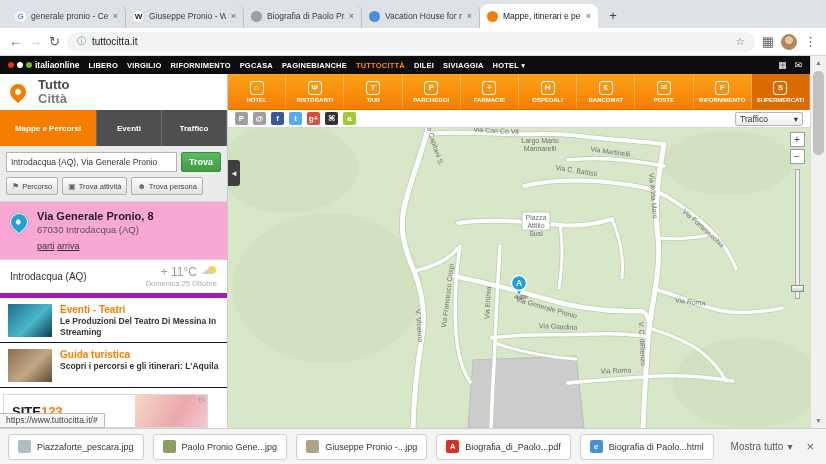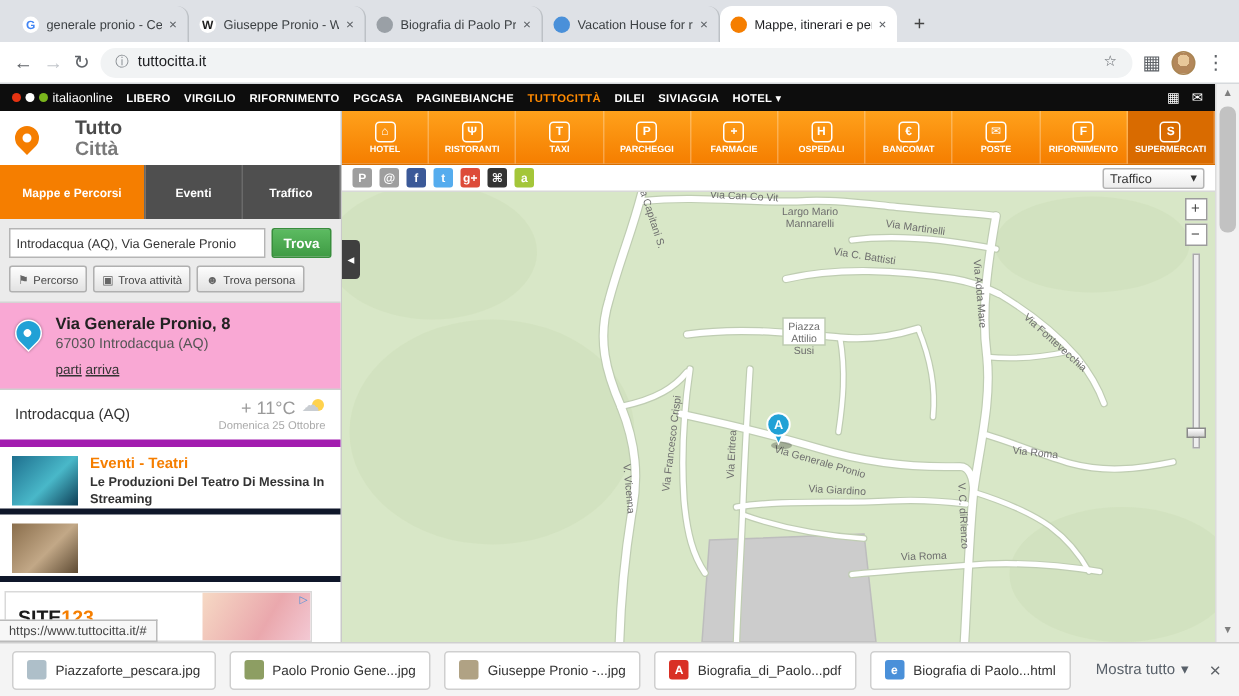--- a/index.html
+++ b/index.html
@@ -22,34 +22,34 @@
   .omnibox{flex:1;height:20px;background:#f1f3f4;border-radius:10px;display:flex;align-items:center;gap:6px;padding:0 10px;font-size:10px;color:#202124}
   .omnibox .info{font-size:9px;color:#80868b}
   .omnibox .url{flex:1}
   .omnibox .star{font-size:10px;color:#5f6368}
   .avatar{width:16px;height:16px;border-radius:50%;background:radial-gradient(circle at 50% 38%,#e8c89a 0 35%,#b3875a 36% 100%);border:1px solid #a98553}
 
   
   .blackbar{position:absolute;top:56px;left:0;width:810px;height:18px;background:#0d0d0d;display:flex;align-items:center;gap:9px;padding:0 8px}
   .iol{display:flex;align-items:center;gap:3px}
   .iol .d{width:6px;height:6px;border-radius:50%}
-  .iol .t{color:#fff;font-size:8.5px;font-weight:normal}
+  .iol .t{color:#fff;font-size:8.5px;font-weight:bold}
   .bb-item{color:#fff;font-size:7.5px;font-weight:bold;letter-spacing:.2px}
   .bb-item.on{color:#ff8a00}
   .bb-icons{margin-left:auto;display:flex;gap:8px;color:#fff;font-size:9px}
 
   .orangebar{position:absolute;top:74px;left:228px;width:582px;height:36px;background:linear-gradient(#ffa11b,#f57e00);display:flex;border-bottom:1px solid #d96f00}
   .cat{flex:1;display:flex;flex-direction:column;align-items:center;justify-content:center;gap:2px;border-right:1px solid rgba(255,255,255,.28)}
   .cat.on{background:#d96b00}
   .cat .ic{width:14px;height:14px;border:1.5px solid #fff;border-radius:3px;color:#fff;font-size:8px;font-weight:bold;display:flex;align-items:center;justify-content:center}
   .cat .lb{color:#fff;font-size:6px;font-weight:bold;white-space:nowrap}
 
   
   .sidebar{position:absolute;top:74px;left:0;width:228px;height:354px;background:#fff;border-right:1px solid #c9c9c9}
-  .logo-row{height:36px;display:flex;align-items:center;gap:24px;padding:0 10px}
+  .logo-row{height:36px;display:flex;align-items:center;gap:12px;padding:0 10px}
   .pin{width:16px;height:16px;background:#f57e00;border-radius:50% 50% 50% 0;transform:rotate(-45deg);position:relative;flex:none}
   .pin::after{content:"";position:absolute;left:5px;top:5px;width:6px;height:6px;border-radius:50%;background:#fff}
   .logo-txt div{font-size:13px;font-weight:bold;color:#4a4a4a;line-height:1.05}
   .logo-txt .l2{color:#7a7a7a}
   .side-tabs{display:flex;height:36px}
   .side-tab{flex:1;display:flex;align-items:center;justify-content:center;background:#4f4f4f;color:#fff;font-size:8px;font-weight:bold;border-right:1px solid #6a6a6a}
   .side-tab.big{flex:1.5}
   .side-tab.on{background:#f57e00}
   .search-panel{background:#ebebeb;border-bottom:1px solid #d4d4d4;padding:6px}
   .srow{display:flex;gap:4px}
@@ -66,21 +66,21 @@
   .r-links{margin-top:6px;font-size:9px;color:#333}
   .r-links a{color:#333;}
   .weather{height:38px;display:flex;justify-content:space-between;align-items:center;padding:0 10px;border-bottom:5px solid #a21caf}
   .w-loc{font-size:10px;color:#333}
   .w-right{text-align:center}
   .w-temp{font-size:12px;color:#9a9a9a;display:flex;align-items:center;gap:4px;justify-content:flex-end}
   .w-ic{position:relative;width:16px;height:12px}
   .w-ic .sun{position:absolute;right:1px;top:0;width:8px;height:8px;border-radius:50%;background:#ffd24d}
   .w-ic .cld{position:absolute;left:0;top:-3px;font-size:12px;color:#c9cdd2}
   .w-date{font-size:7.5px;color:#aaa}
-  .card{height:45px;display:flex;gap:8px;padding:6px 8px;border-bottom:4px solid #0f172a}
+  .card{height:45px;display:flex;gap:8px;padding:6px 8px;border-bottom:1px solid #0f172a}
   .thumb{width:44px;height:33px;flex:none}
   .thumb.teatri{background:linear-gradient(135deg,#1e6f8e,#49b8c9 55%,#0d3d55)}
   .thumb.guida{background:linear-gradient(135deg,#8a6e4c,#c2a887 55%,#5d4a33)}
   .c-title{color:#f57e00;font-weight:bold;font-size:10px}
   .c-text{font-size:8.5px;color:#333;font-weight:bold;line-height:1.25;margin-top:1px}
   .ad{position:absolute;left:3px;top:320px;width:205px;height:34px;background:#fff;border:1px solid #d9d9d9;display:flex;align-items:center;overflow:hidden}
   .ad-brand{font-size:13px;font-weight:bold;color:#1a1a1a;padding:0 8px;}
   .ad-brand b{color:#f57e00}
   .ad-photo{margin-left:auto;width:72px;height:100%;background:linear-gradient(120deg,#f6d9c4,#eaa8ad 60%,#f3c9d4)}
   .adch{position:absolute;right:2px;top:1px;font-size:7px;color:#4a90d9}
@@ -292,20 +292,24 @@
     <div id="side-cards">
         <div class="card">
           <span class="thumb teatri"></span>
           <div>
             <div class="c-title">Eventi - Teatri</div>
             <div class="c-text">Le Produzioni Del Teatro Di Messina In Streaming</div>
           </div>
         </div>
         <div class="card">
           <span class="thumb guida"></span>
+          <div>
+            <div class="c-title">Guida turistica</div>
+            <div class="c-text">Scopri i percorsi e gli itinerari: L'Aquila</div>
+          </div>
         </div>
       </div>
 
     <div class="ad">
       <span class="ad-brand"><span>SITE</span><b>123</b></span>
       <span class="ad-photo"></span>
       <span class="adch">▷</span>
     </div>
 
     <div class="status-tip">https://www.tuttocitta.it/#</div>

